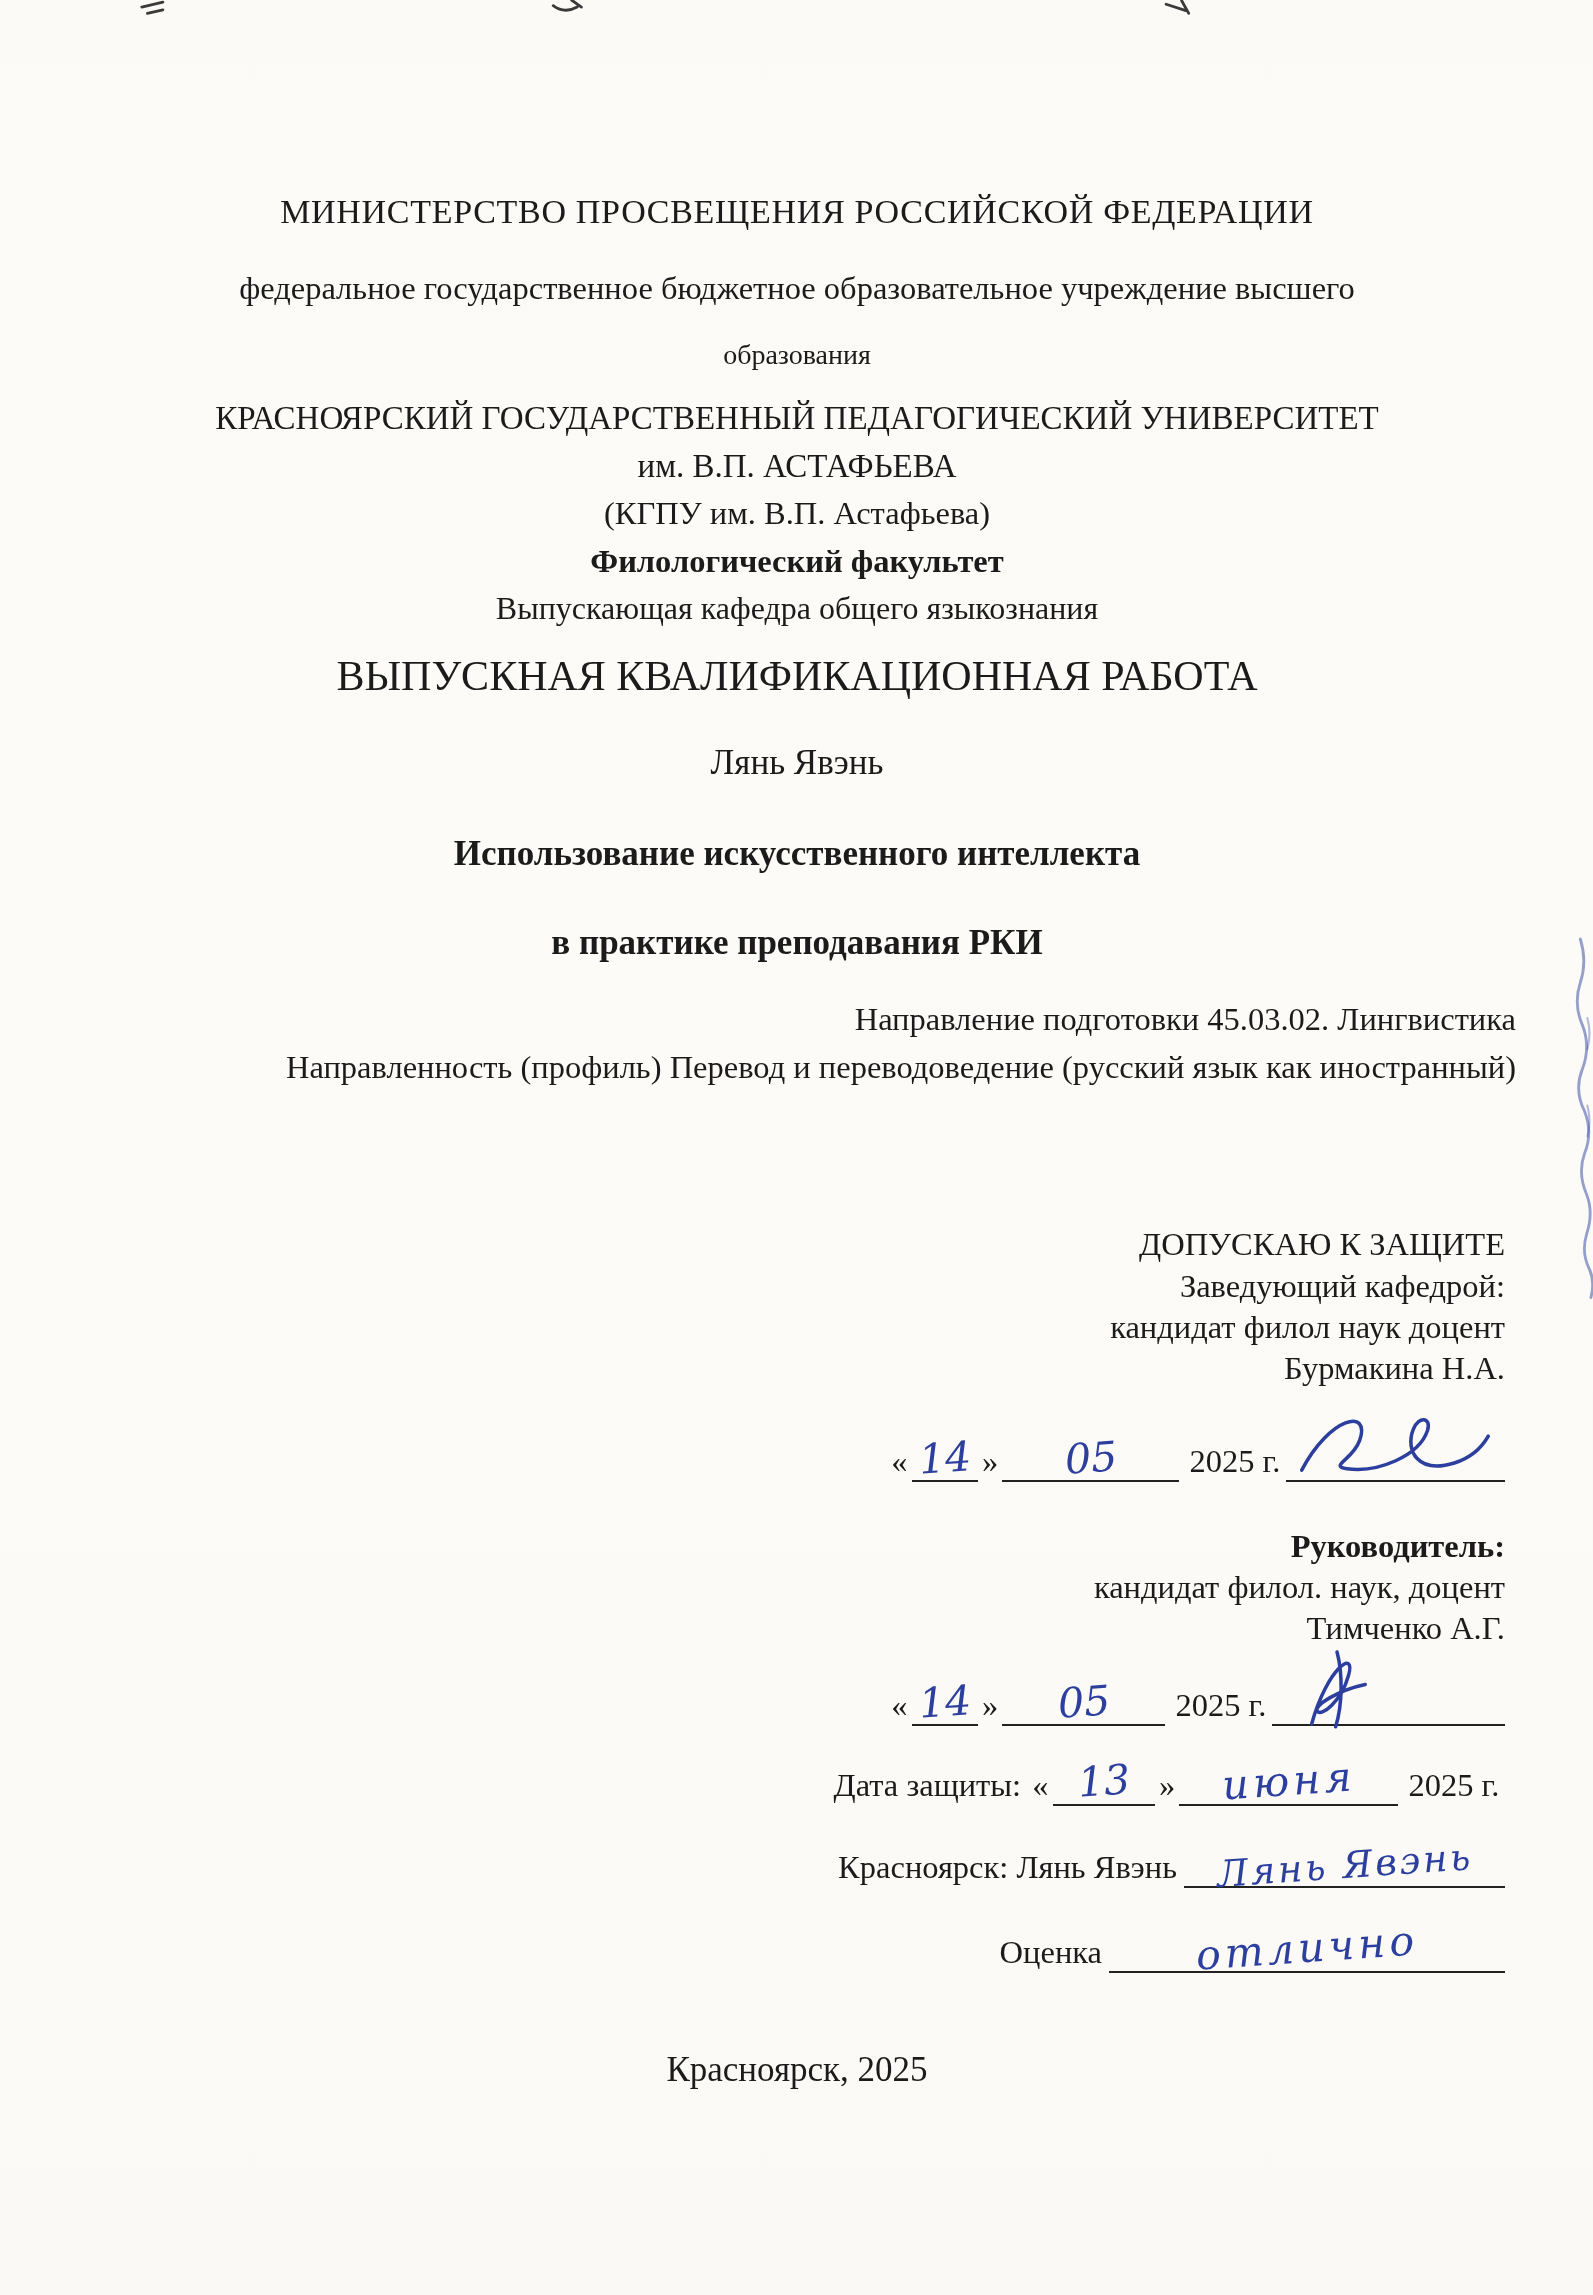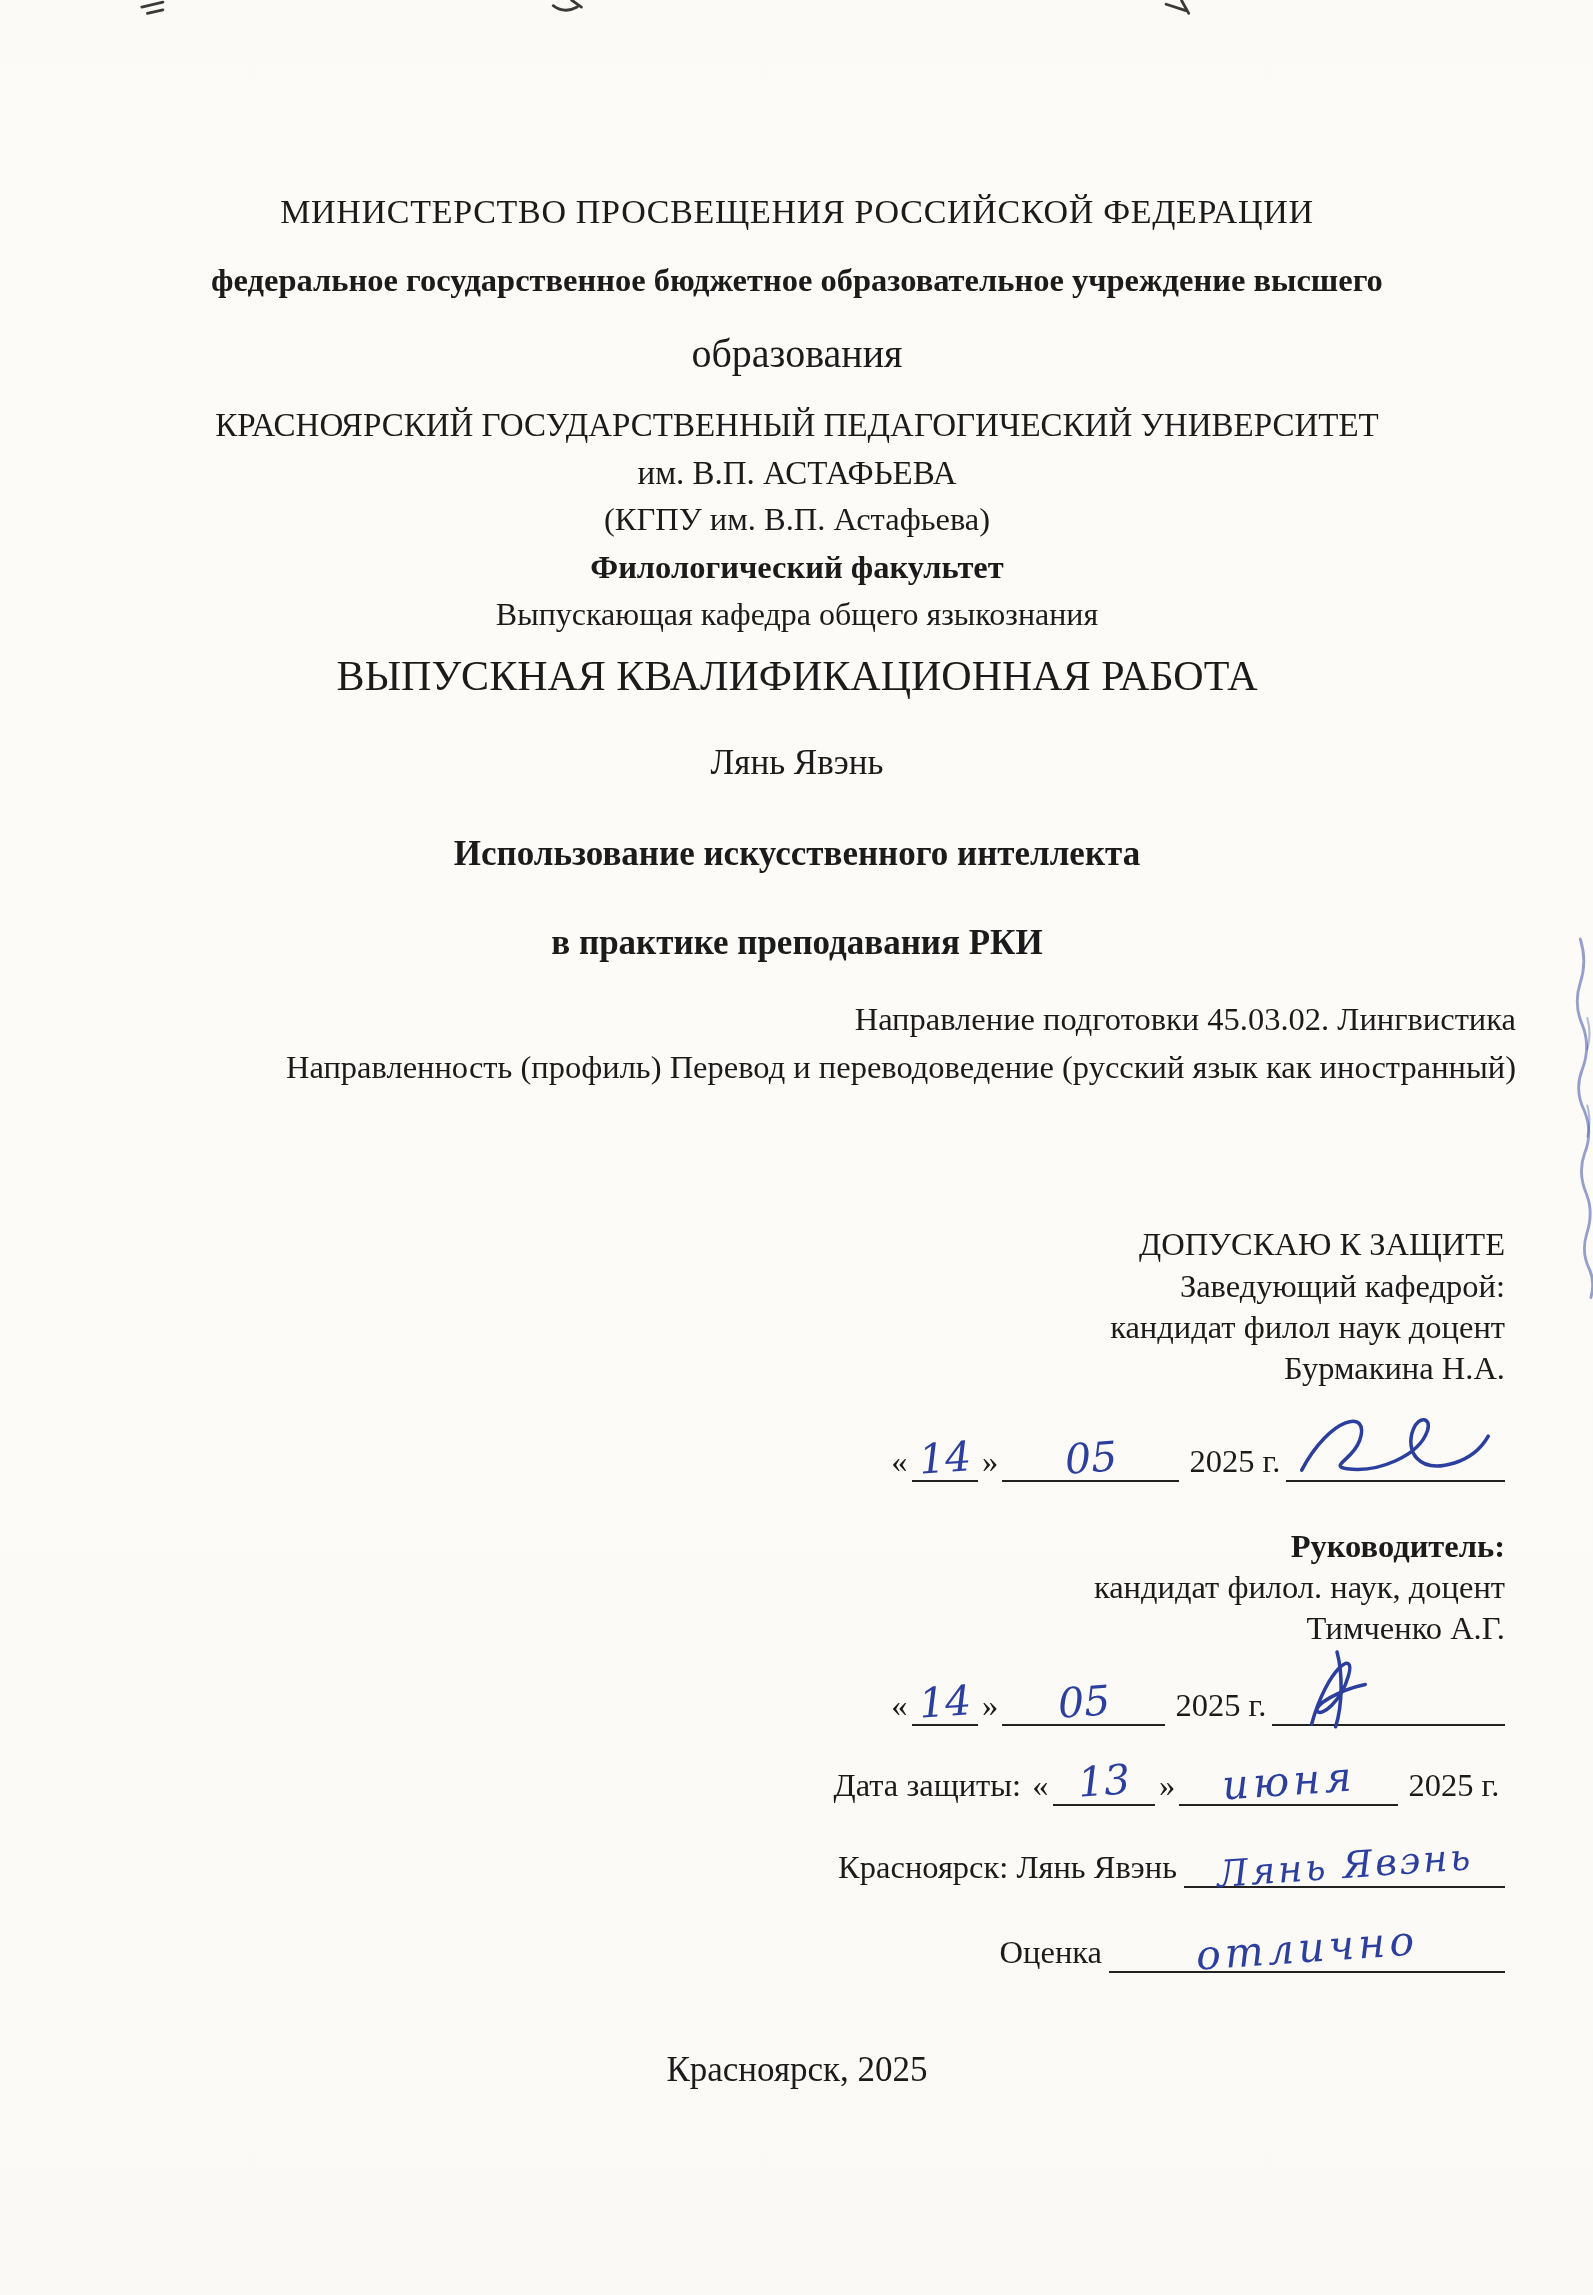--- a/index.html
+++ b/index.html
@@ -8,22 +8,22 @@
     width:1594px;height:2295px;
     margin:0 auto;
     background:linear-gradient(180deg,#fbfaf6 0%,#fcfbf8 40%,#faf9f5 100%);
     font-family:"Liberation Serif", serif;
     color:#1b1b1b;
     overflow:hidden;
   }
   
   .header{position:absolute;top:192px;left:0;right:0;text-align:center;}
   .ministry{font-size:34px;line-height:1.2;letter-spacing:0.7px;}
-  .fed1{font-size:32.5px;margin-top:28px;line-height:1.2;font-weight:bold;}
-  .fed2{font-size:40px;margin-top:30px;line-height:1.2;}
+  .fed1{font-size:32.5px;margin-top:36px;line-height:1.2;}
+  .fed2{font-size:28px;margin-top:30px;line-height:1.2;}
   .univ{font-size:33px;margin-top:28px;line-height:1.2;}
   .named{font-size:33px;margin-top:8.5px;line-height:1.2;}
   .abbr{font-size:32.5px;margin-top:7px;line-height:1.2;}
   .fac{font-size:32.5px;margin-top:8.5px;line-height:1.2;font-weight:bold;}
   .dep{font-size:32px;margin-top:8.5px;line-height:1.2;}
   
   .workblock{position:absolute;top:651px;left:0;right:0;text-align:center;}
   .worktype{font-size:42px;line-height:1.2;}
   .author{font-size:35px;margin-top:41px;line-height:1.2;}
   .title1{font-size:35px;font-weight:bold;margin-top:49px;line-height:1.2;}

